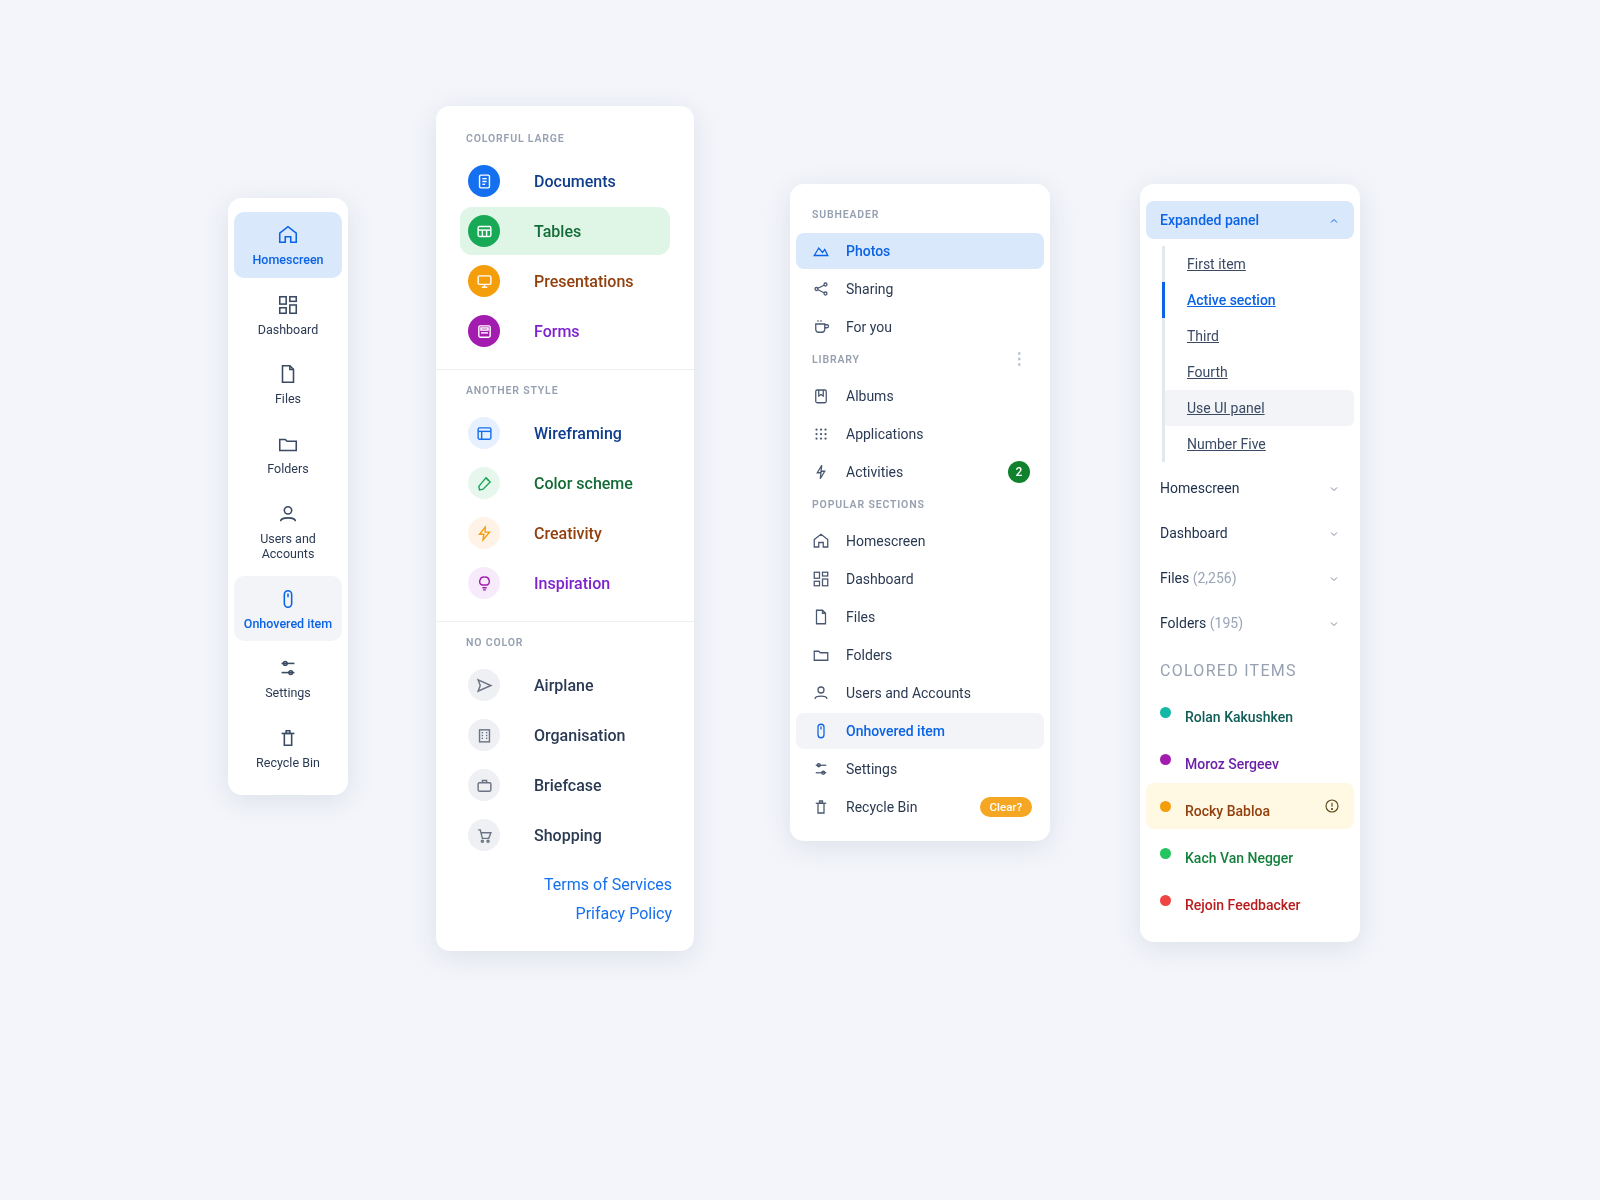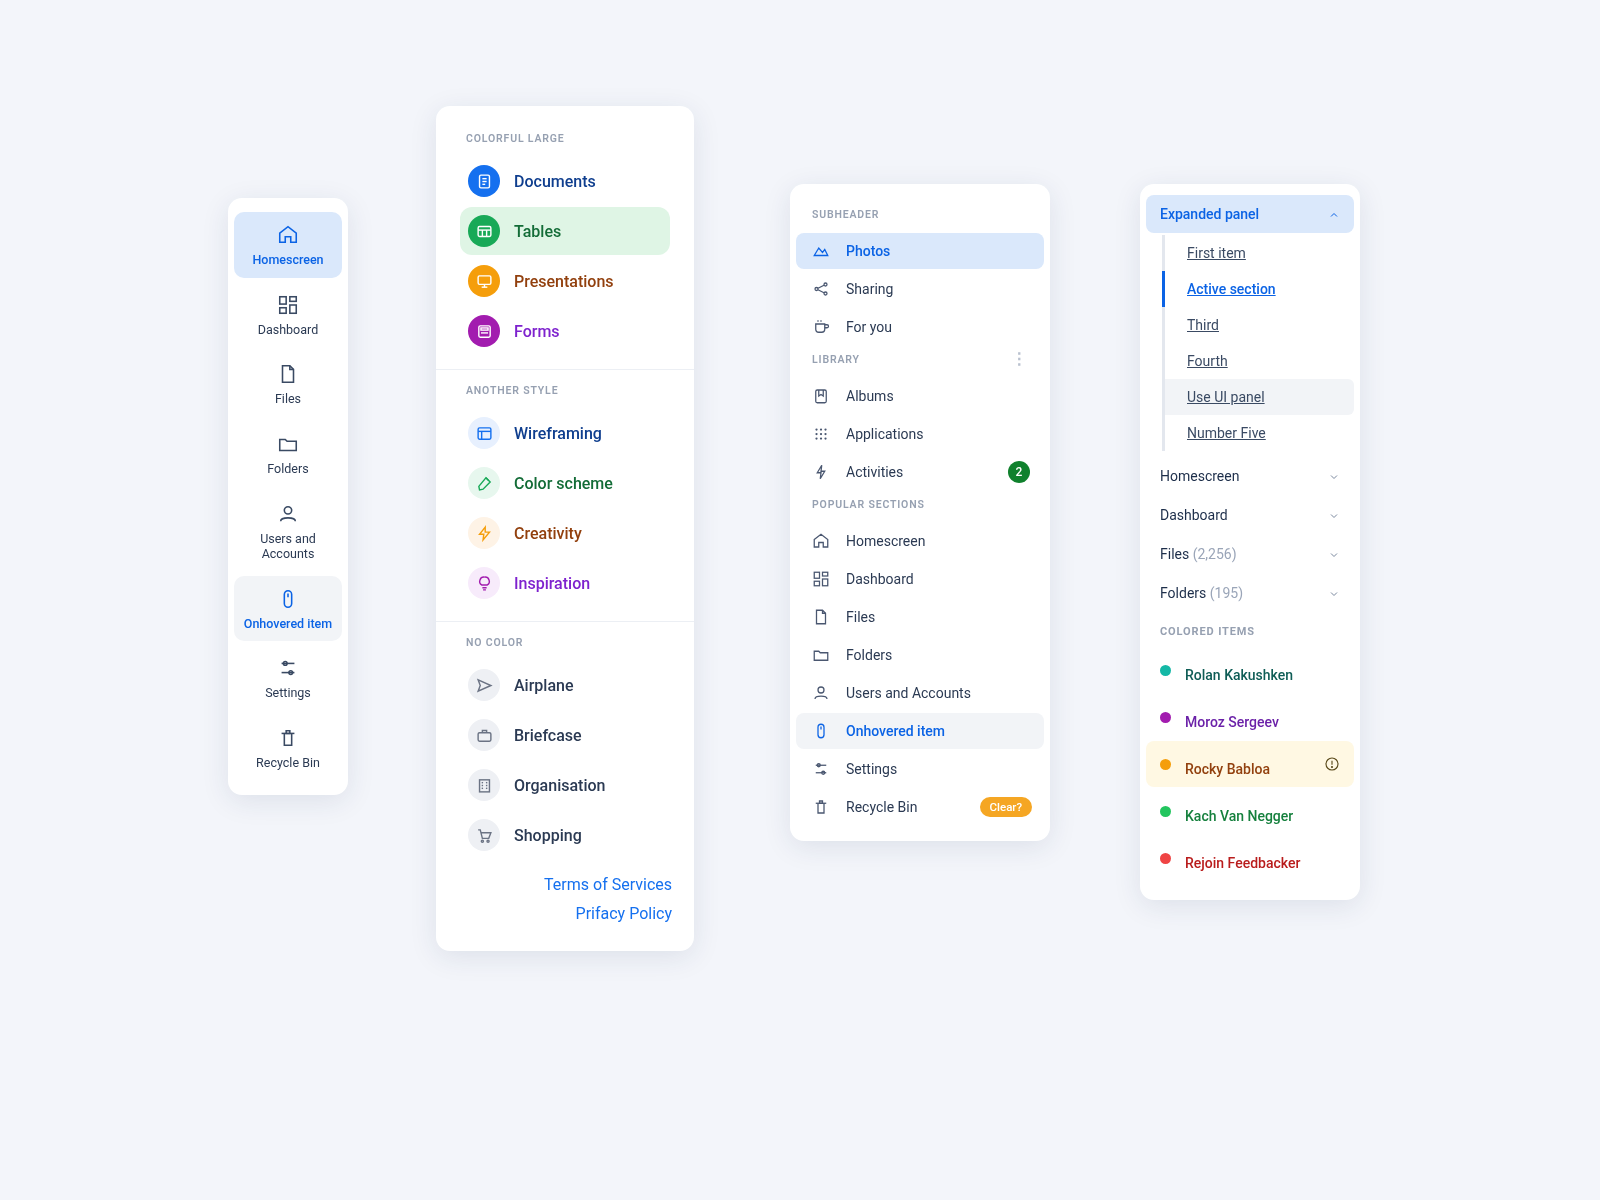--- a/index.html
+++ b/index.html
@@ -32,21 +32,21 @@
 .p1-item.hover .icon svg { stroke:#0B63E5; fill:none; }
 .p1-item .icon svg { width:22px; height:22px; stroke:#3a4a63; fill:none; stroke-width:1.7; }
 
 
 .p2 { left: 436px; top: 106px; width: 258px; padding: 20px 0 18px; }
 .p2 .sect { padding: 0 24px; }
 .p2 .sh { font-size: 10.5px; letter-spacing: .08em; color:#96a0b1; font-weight:600; margin: 6px 0 12px 6px; }
 .p2-item { display:flex; align-items:center; padding:8px 8px; border-radius:12px; margin:2px 0; cursor:pointer; }
 .p2-item .badge { width:32px; height:32px; border-radius:50%; margin-right:14px; display:flex; align-items:center; justify-content:center; flex-shrink:0; }
 .p2-item .badge svg { width:17px; height:17px; }
-.p2-item span { font-size:16px; font-weight:500; }
+.p2-item span { font-size:16px; font-weight:500;margin-left:20px; }
 .p2 .divider { height:1px; background:#eceff4; margin:14px 0; }
 .p2-item.circle .badge svg { stroke:#fff; fill:none; stroke-width:2; }
 .p2-item.soft .badge svg { fill:none; stroke-width:2; }
 .p2 .links { padding: 4px 22px 0; }
 .p2 .links a { display:block; font-size:16px; color:#1570EF; text-decoration:none; margin:10px 0;text-align:right; }
 
 
 .p3 { left: 790px; top: 184px; width: 260px; padding: 18px 0 14px; }
 .p3 .sh { font-size:10.5px; letter-spacing:.08em; color:#96a0b1; font-weight:600; padding:6px 22px 10px; display:flex; justify-content:space-between; align-items:center; }
 .p3-item { display:flex; align-items:center; padding:9px 16px; margin:2px 6px; border-radius:8px; cursor:pointer; position:relative; }
@@ -58,34 +58,34 @@
 .p3-item.active .icon svg { stroke:#0B63E5; }
 .p3-item.hover { background:#F2F4F7; }
 .p3-item.hover span { color:#0B63E5; font-weight:500; }
 .p3-item.hover .icon svg { stroke:#0B63E5; }
 .count-badge { position:absolute; right:14px; width:22px; height:22px; border-radius:50%; background:#10812d; color:#fff; font-size:12px; display:flex; align-items:center; justify-content:center; font-weight:500; }
 .pill { position:absolute; right:12px; background:#F5A623; color:#fff; font-size:11.5px; padding:3px 10px; border-radius:999px; font-weight:500; }
 .dots { color:#b9c1cf; font-size:16px; line-height:0.4; }
 
 
 .p4 { left: 1140px; top: 184px; width: 220px; padding: 10px 6px 18px; }
-.p4-row { display:flex; align-items:center; justify-content:space-between; padding:11px 14px; border-radius:8px; margin:1px 0; cursor:pointer; }
+.p4-row { display:flex; align-items:center; justify-content:space-between; padding:11px 14px; border-radius:8px; margin:7px 0; cursor:pointer; }
 .p4-row span { font-size:14px; color:#1d2e4a; }
 .p4-row.expanded { background:#DAE8FB; }
 .p4-row.expanded span { color:#0B63E5; font-weight:500; }
 .chev { width:12px; height:12px; }
 .chev svg { width:12px; height:12px; stroke:#7a889e; fill:none; stroke-width:2; }
 .p4-row.expanded .chev svg { stroke:#0B63E5; }
 .p4-sub { border-left:3px solid #E3E7EE; margin:2px 0 6px 16px; }
 .p4-sub-item { padding:10px 12px 10px 22px; font-size:14px; color:#3a4a63; border-radius:0 6px 6px 0; cursor:pointer; position:relative;text-decoration:underline; }
 .p4-sub-item.active { color:#0B63E5; font-weight:500; }
 .p4-sub-item.active::before { content:''; position:absolute; left:-3px; top:0; bottom:0; width:3px; background:#0B63E5; }
 .p4-sub-item.hover { background:#F2F4F7; }
 .p4 .count { color:#9aa5b8; font-weight:400; }
-.p4 .sh { font-size:11px; letter-spacing:.08em; color:#96a0b1; font-weight:700; padding:12px 14px 8px; }
+.p4 .sh { font-size:16px; letter-spacing:.08em; color:#96a0b1; font-weight:400; padding:12px 14px 8px; }
 .p4-color-item { display:flex; align-items:center; padding:10px 14px; border-radius:8px; margin:1px 0; cursor:pointer; }
 .p4-color-item .dot { width:11px; height:11px; border-radius:50%; margin-right:14px; flex-shrink:0; }
 .p4-color-item span { font-size:14px; font-weight:500;margin-top:10px; }
 .p4-color-item.warn { background:#FFF8E3; }
 .warn-icon { margin-left:auto; width:16px; height:16px; }
 .warn-icon svg { width:16px; height:16px; stroke:#5a4a1a; fill:none; stroke-width:1.7; }
 </style>
 </head>
 <body>
 
@@ -362,32 +362,32 @@
         <div class="badge" style="background:#EEF0F4">
           <svg viewBox="0 0 24 24" style="stroke:#6b7384">
             <use href="#i-plane"></use>
           </svg>
         </div>
         <span style="color:#2b3a53">Airplane</span>
       </div>
     <div class="p2-item soft">
         <div class="badge" style="background:#EEF0F4">
           <svg viewBox="0 0 24 24" style="stroke:#6b7384">
-            <use href="#i-briefcase"></use>
-          </svg>
-        </div>
-        <span style="color:#2b3a53">Briefcase</span>
+            <use href="#i-building"></use>
+          </svg>
+        </div>
+        <span style="color:#2b3a53">Organisation</span>
       </div>
     <div class="p2-item soft">
         <div class="badge" style="background:#EEF0F4">
           <svg viewBox="0 0 24 24" style="stroke:#6b7384">
-            <use href="#i-building"></use>
-          </svg>
-        </div>
-        <span style="color:#2b3a53">Organisation</span>
+            <use href="#i-briefcase"></use>
+          </svg>
+        </div>
+        <span style="color:#2b3a53">Briefcase</span>
       </div>
     <div class="p2-item soft">
         <div class="badge" style="background:#EEF0F4">
           <svg viewBox="0 0 24 24" style="stroke:#6b7384">
             <use href="#i-cart"></use>
           </svg>
         </div>
         <span style="color:#2b3a53">Shopping</span>
       </div>
   </div>

